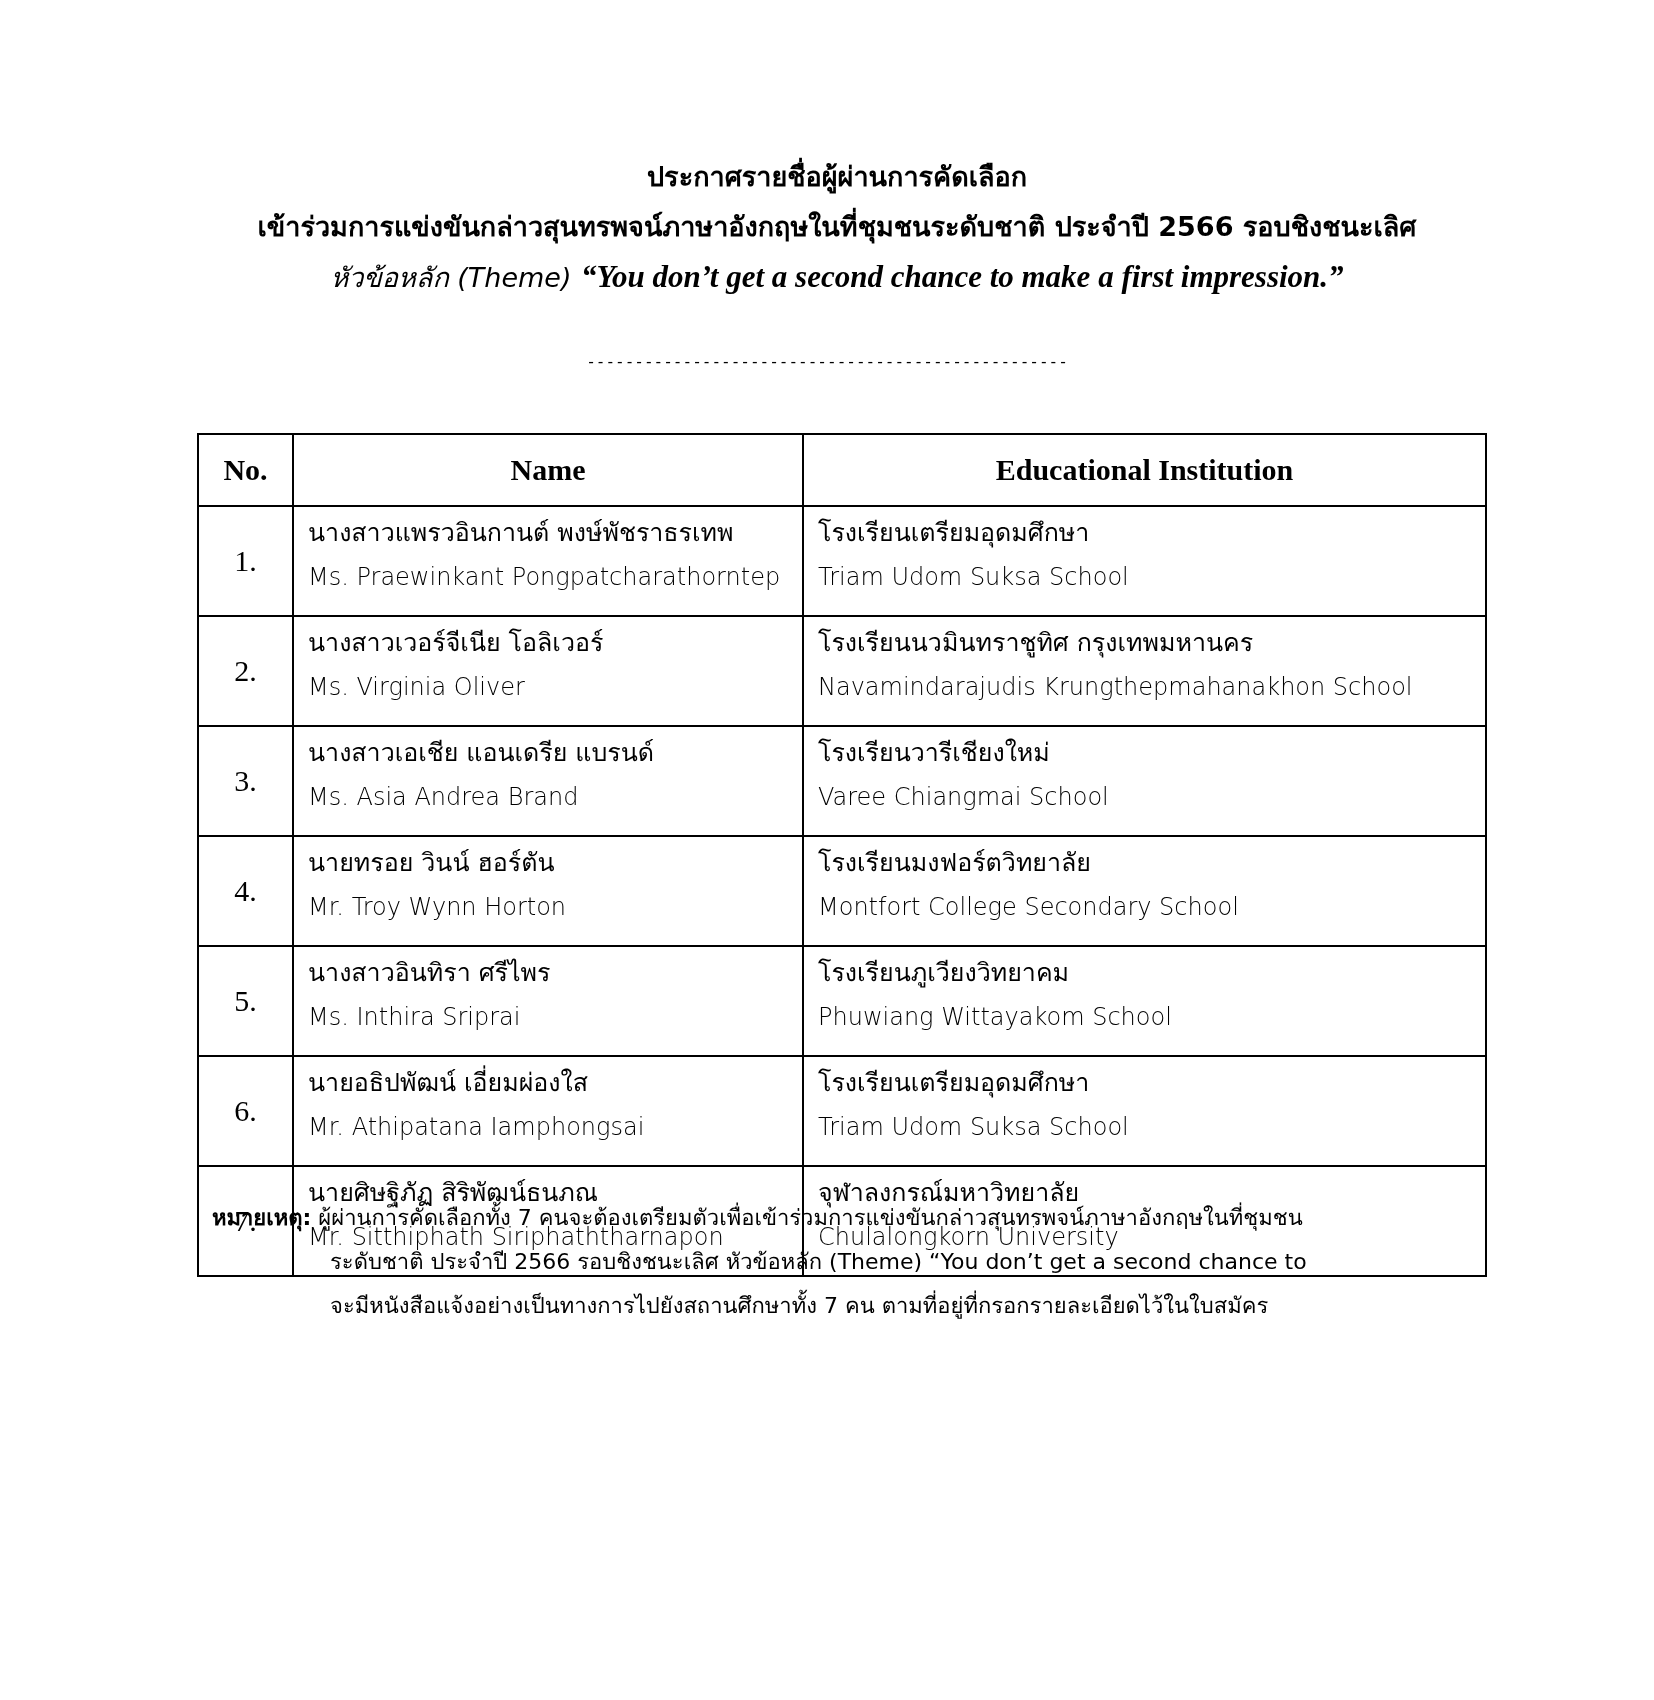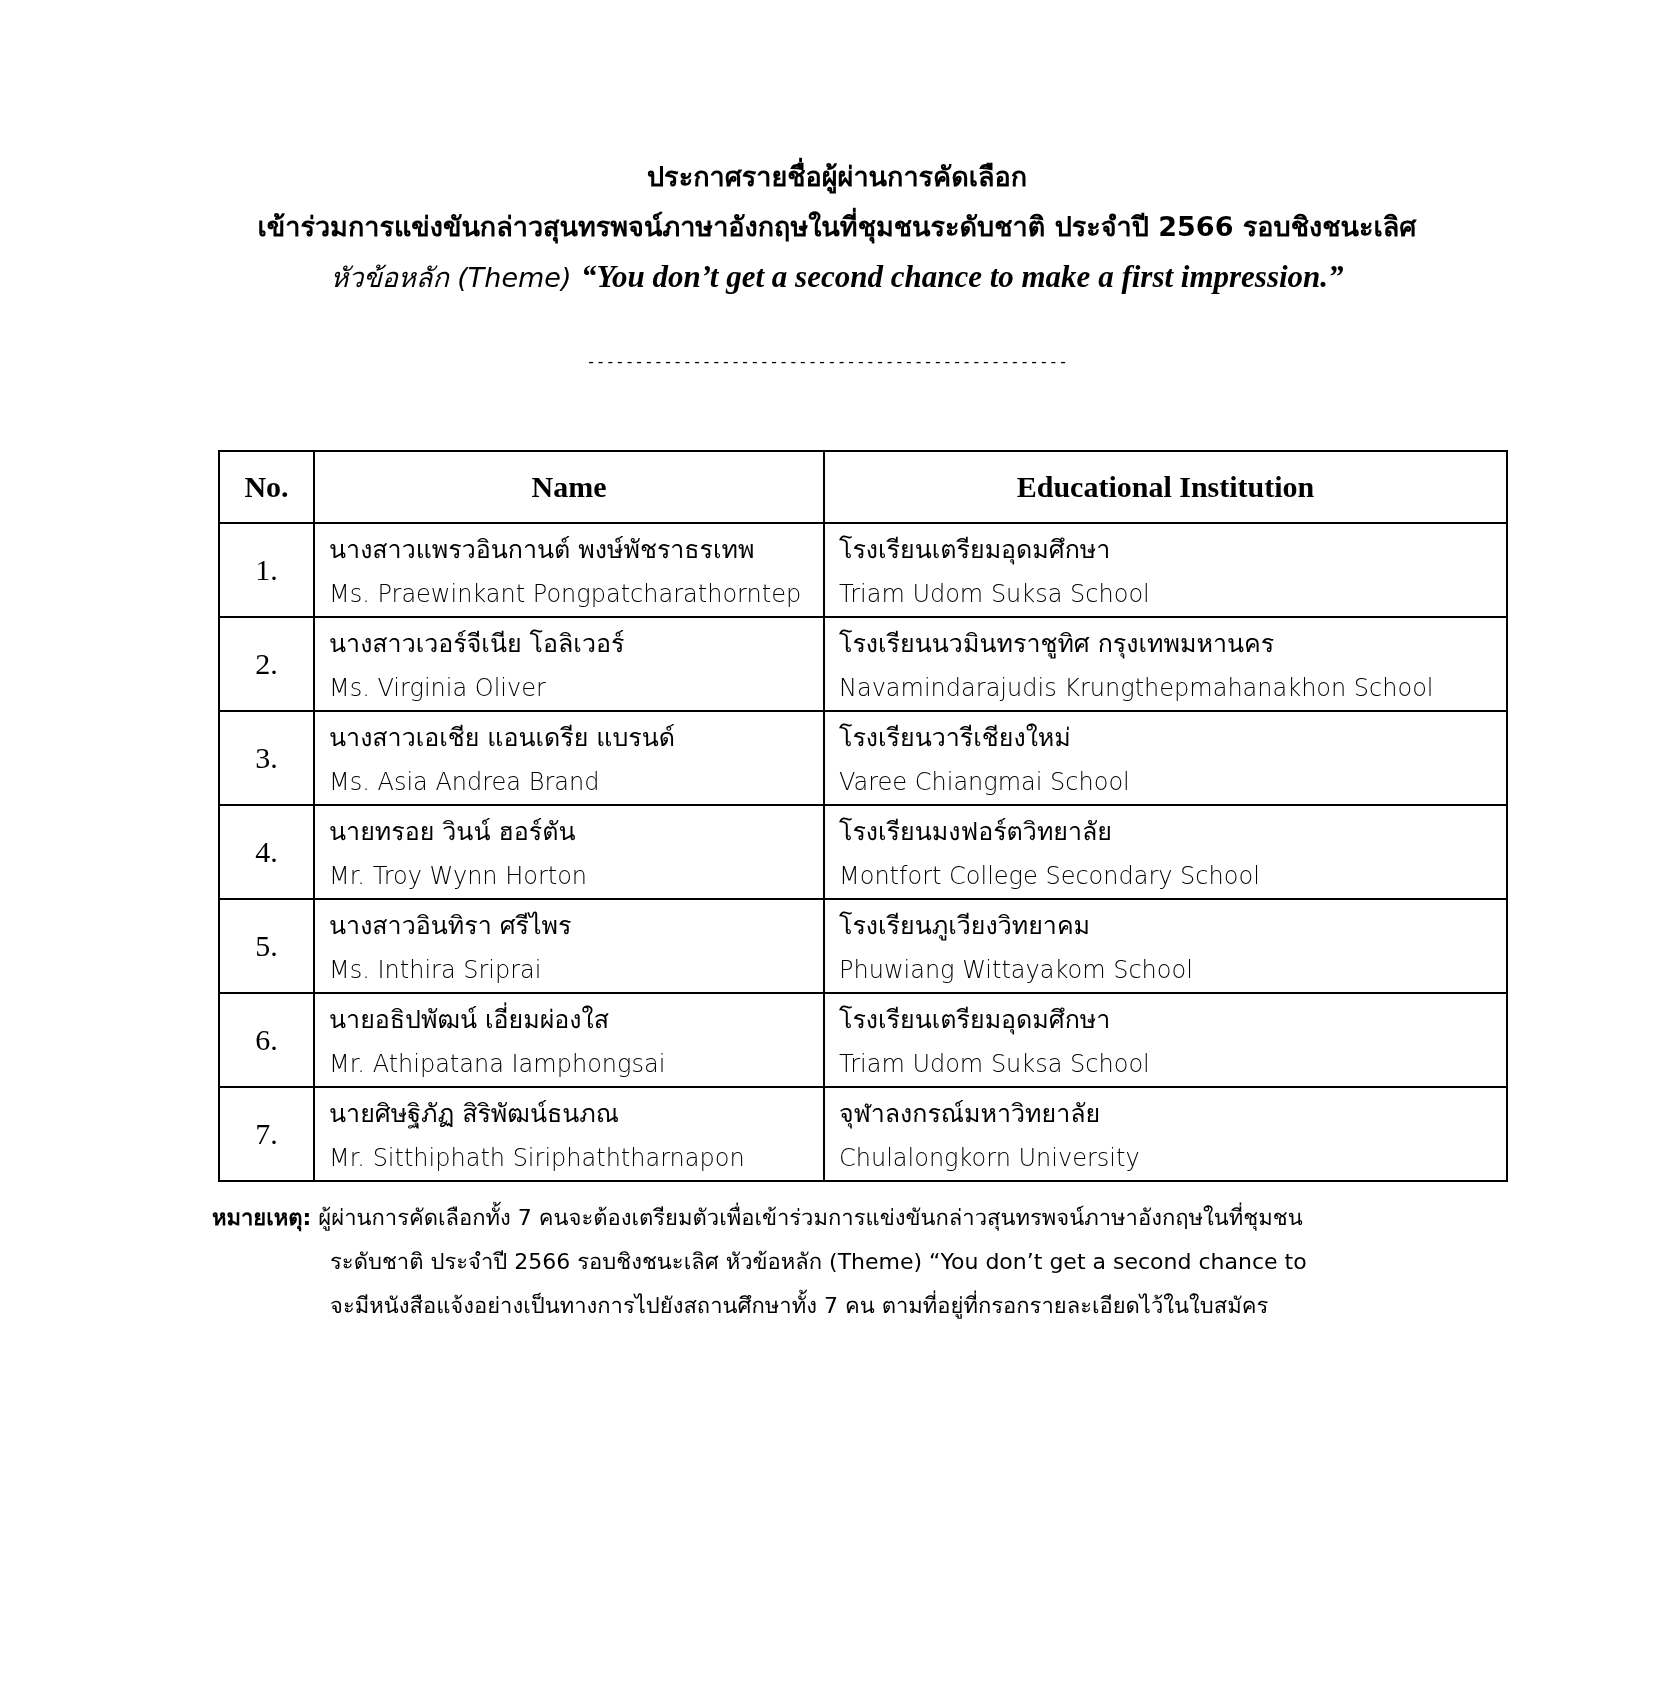--- a/index.html
+++ b/index.html
@@ -17,37 +17,37 @@
     font-family: "Liberation Serif", "DejaVu Serif", serif;
     font-style: italic; font-weight: bold; font-size: 31px;
   }
   .title-block .theme-label { font-weight: normal; font-style: italic; }
   .divider-dashes {
     position: absolute; left: 0; width: 1654px; top: 352px; text-align: center;
     font-size: 16px; letter-spacing: 0px; font-family: "DejaVu Sans Mono", monospace;
   }
 
   table.roster {
-    position: absolute; left: 197px; top: 450px; width: 1288px;
-    border-collapse: collapse; table-layout: fixed; margin-left: 21px;
+    position: absolute; left: 197px; top: 433px; width: 1288px;
+    border-collapse: collapse; table-layout: fixed;
   }
   table.roster col.c-no { width: 95px; }
   table.roster col.c-name { width: 510px; }
   table.roster col.c-inst { width: 683px; }
   table.roster th, table.roster td { border: 2px solid #000; padding: 0; }
   table.roster th {
     height: 70px; font-family: "Liberation Serif", "DejaVu Serif", serif;
     font-weight: bold; font-size: 30px; text-align: center; vertical-align: middle;
   }
   table.roster tr.row td { height: 89px; vertical-align: top; }
   td.no {
     text-align: center; vertical-align: middle !important;
     font-family: "Liberation Serif", "DejaVu Serif", serif; font-size: 30px;
   }
-  .cell { padding: 4px 0 0 14px; }
+  .cell { padding: 4px 0 16px 14px; }
   .cell .th-line, .cell .en-line {
     display: block; white-space: nowrap; height: 44px; line-height: 44px;
     font-size: 25px; font-family: "DejaVu Sans", sans-serif; font-weight: 300;
   }
   .cell .en-line { font-size: 24px; }
 
   .note {
     position: absolute; left: 212px; top: 1196px; width: 1270px;
     font-size: 22px; line-height: 44px; font-family: "DejaVu Sans", sans-serif;
   }

